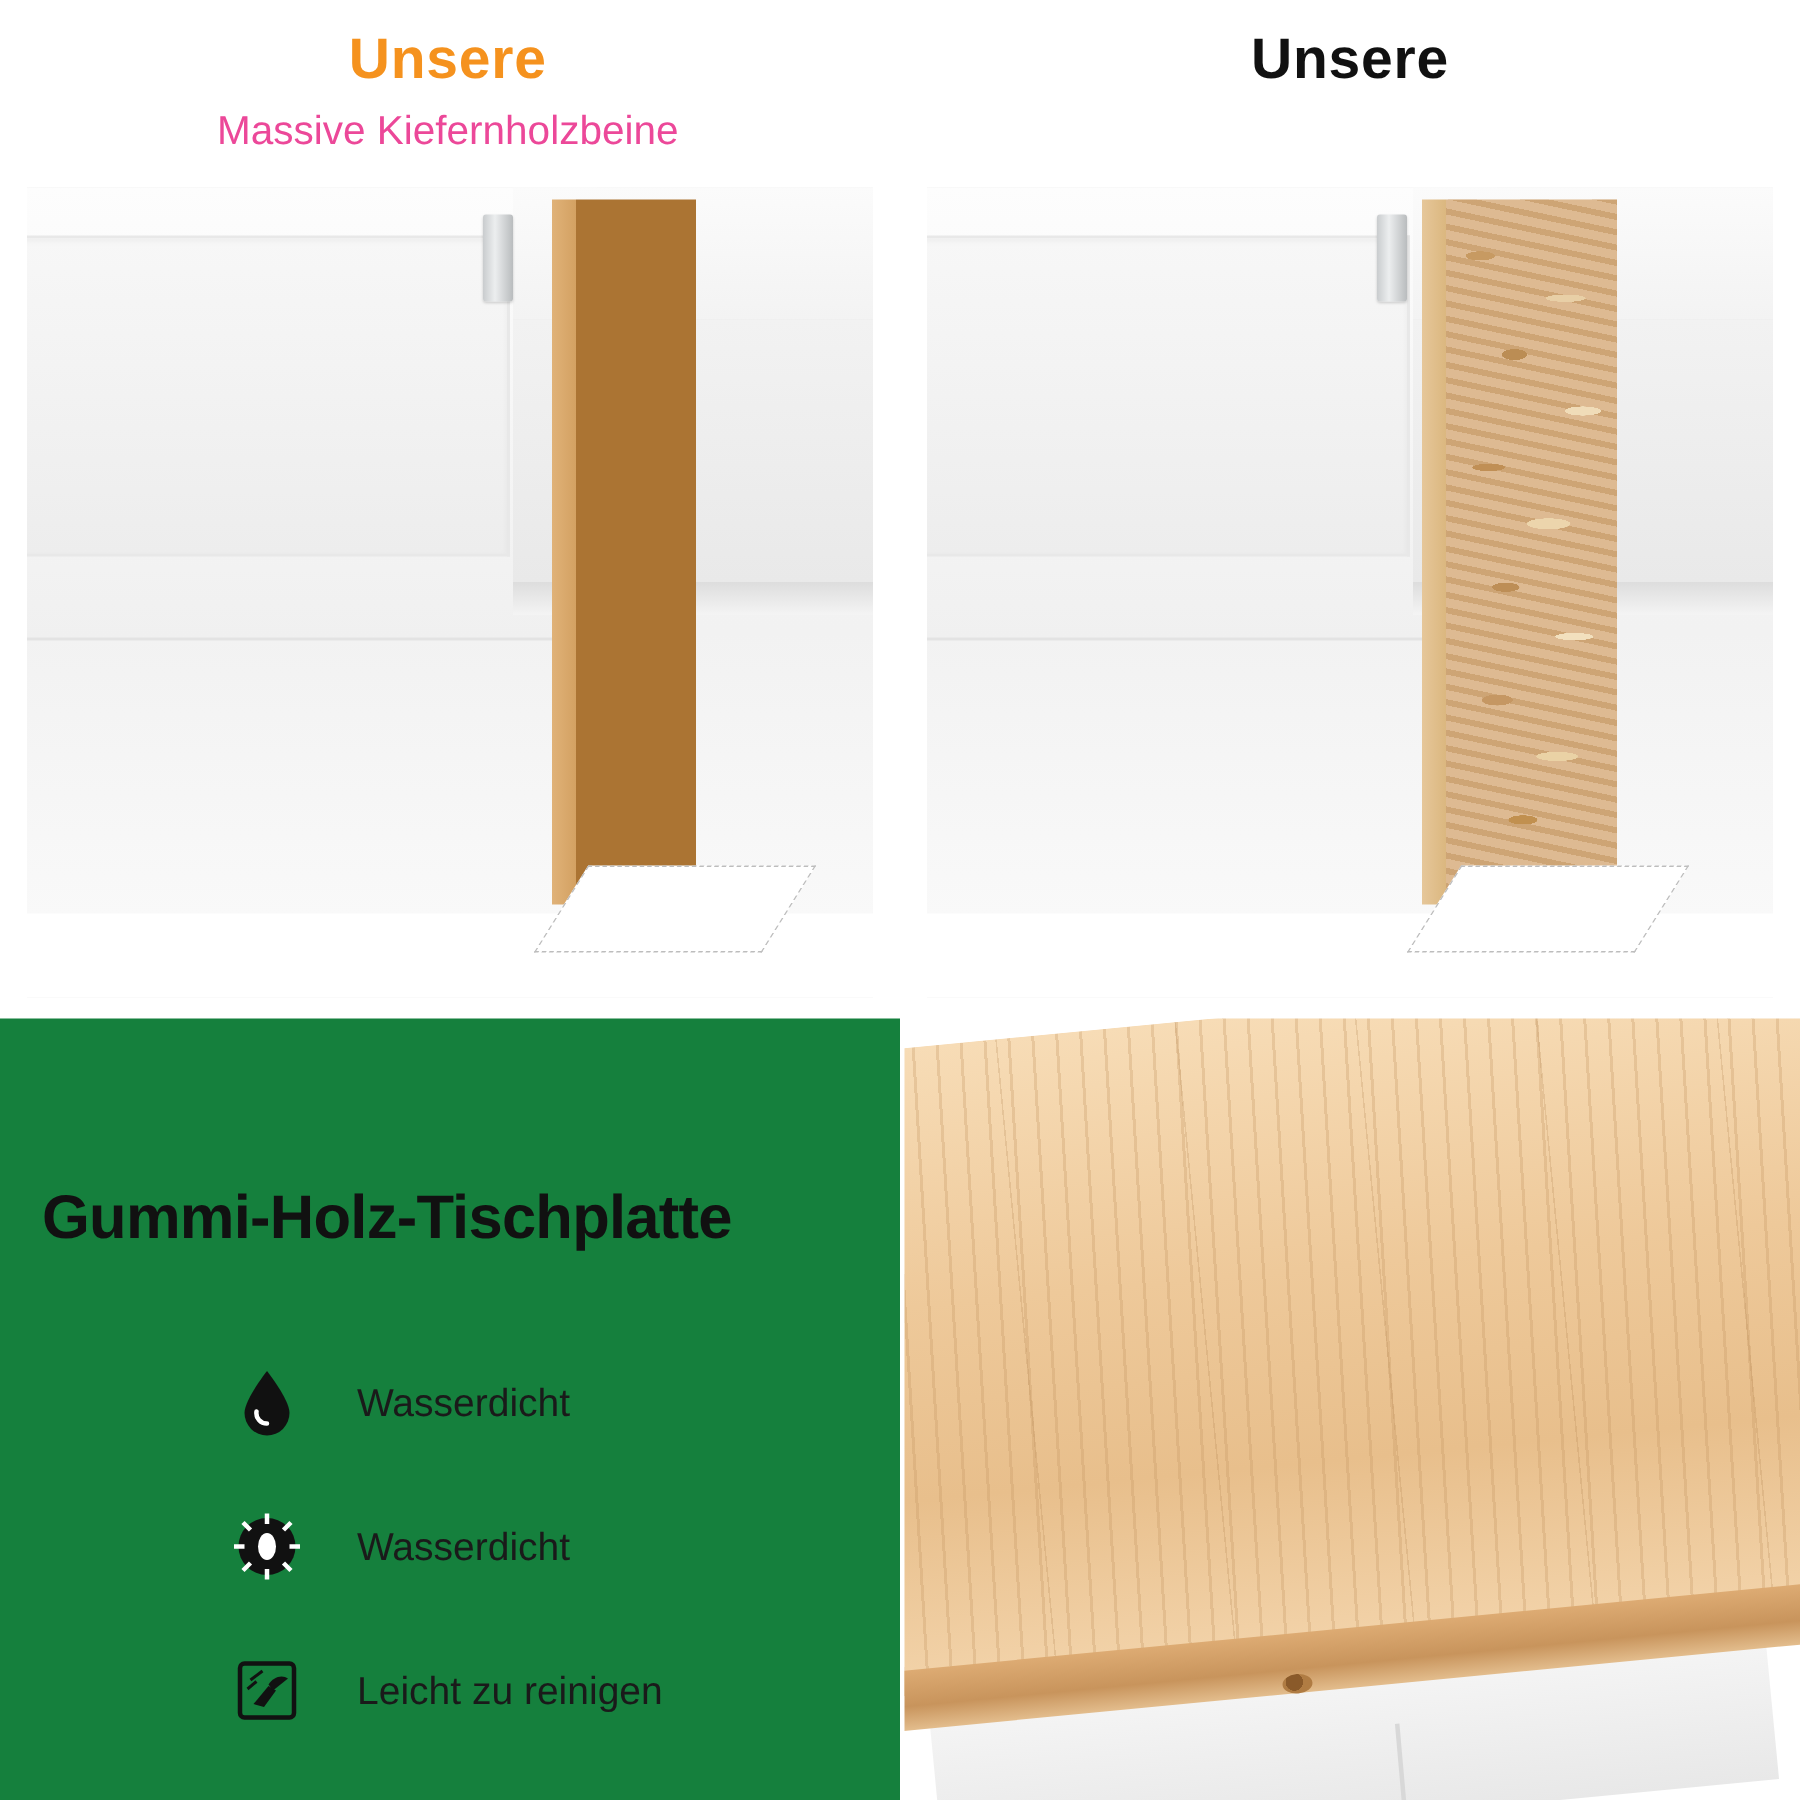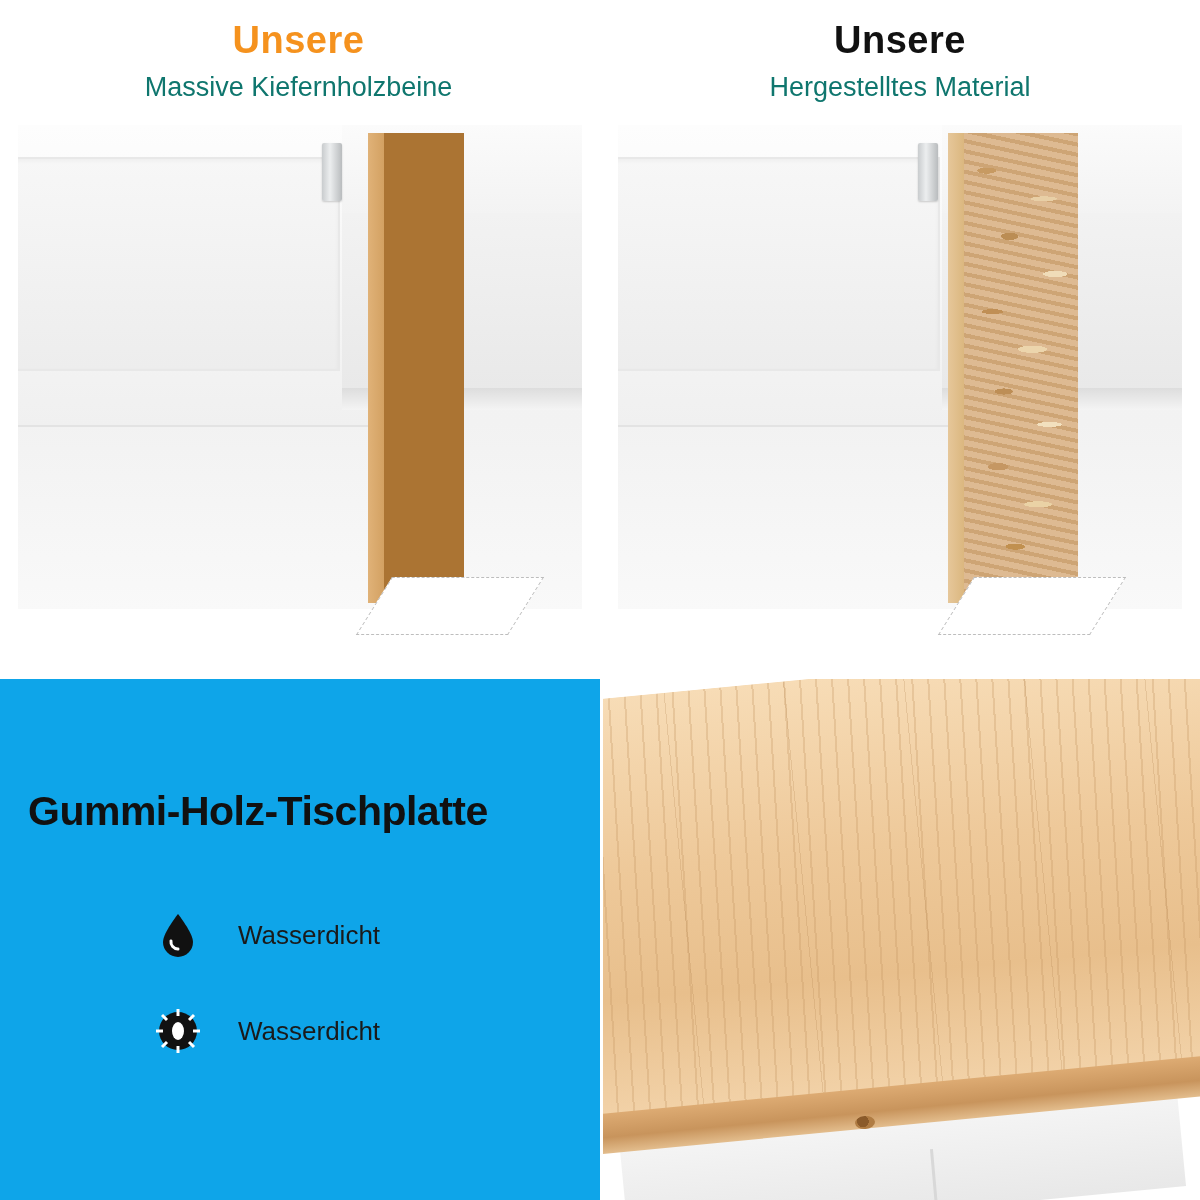--- a/index.html
+++ b/index.html
@@ -44,21 +44,21 @@
     font-weight: bold;
     letter-spacing: 0.5px;
     margin-top: 18px;
     line-height: 44px;
   }
   .headline.ours { color: #f5921e; }
   .headline.others { color: #111111; }
   .subline {
     text-align: center;
     font-size: 27px;
-    color: #0f766e;
+    color: #ec4899;
     margin-top: 8px;
     line-height: 34px;
     font-weight: 400;
   }
 
   .photo {
     position: absolute;
     left: 18px;
     top: 125px;
     width: 564px;
@@ -176,21 +176,21 @@
     position: absolute;
     top: 679px;
     left: 0;
     width: 1200px;
     height: 521px;
   }
   .bottom-left {
     position: absolute;
     left: 0; top: 0;
     width: 600px; height: 521px;
-    background: #0ea5e9;
+    background: #15803d;
   }
   .bottom-title {
     font-size: 41px;
     font-weight: bold;
     color: #111111;
     margin: 108px 0 0 28px;
     line-height: 48px;
     letter-spacing: -0.5px;
   }
   .feature-list {
@@ -309,21 +309,20 @@
           <div class="leg-edge"></div>
           <div class="leg-front" style="left:16px;width:80px;"></div>
         </div>
         <div class="floor-line"></div>
         <div class="leg-foot" style="left:356px; top:452px;"></div>
       </div>
     </div>
 
     <div class="compare-col right">
       <div class="headline others">Unsere</div>
-      <div class="subline">Hergestelltes Material</div>
 
       <div class="photo right-photo">
         <div class="cab-bg"></div>
         <div class="cab-upper"></div>
         <div class="cab-panel"></div>
         <div class="cab-right-top"></div>
         <div class="cab-right-mid"></div>
         <div class="cab-shadow"></div>
         <div class="hinge" style="left:300px;"></div>
         <div class="leg particle" style="left:330px;width:130px;">
@@ -371,20 +370,32 @@
                 <line x1="34" y1="34" x2="39" y2="39"></line>
                 <line x1="39" y1="7" x2="34" y2="12"></line>
                 <line x1="12" y1="34" x2="7" y2="39"></line>
               </g>
               <ellipse cx="23" cy="23" rx="6" ry="9" fill="#ffffff"></ellipse>
             </svg>
           </span>
           <span class="feature-label">Wasserdicht</span>
         </div>
 
+        <div class="feature">
+          <span class="feature-icon">
+            <svg width="46" height="46" viewBox="0 0 46 46" aria-hidden="true">
+              <rect x="5" y="5" width="36" height="36" rx="3" fill="none" stroke="#111111" stroke-width="3"></rect>
+              <path d="M14 32 l10 -12 l5 3 l-8 11 z" fill="#111111"></path>
+              <path d="M24 19 c3 -5 9 -7 13 -4 l-10 8 z" fill="#111111"></path>
+              <line x1="12" y1="16" x2="20" y2="10" stroke="#111111" stroke-width="2"></line>
+              <line x1="10" y1="22" x2="16" y2="17" stroke="#111111" stroke-width="2"></line>
+            </svg>
+          </span>
+          <span class="feature-label">Leicht zu reinigen</span>
+        </div>
 
       </div>
     </div>
 
     <div class="bottom-right">
       <div class="table-base"></div>
       <div class="table-base-line"></div>
       <div class="tabletop"></div>
       <div class="tabletop-edge"></div>
       <div class="knot"></div>

